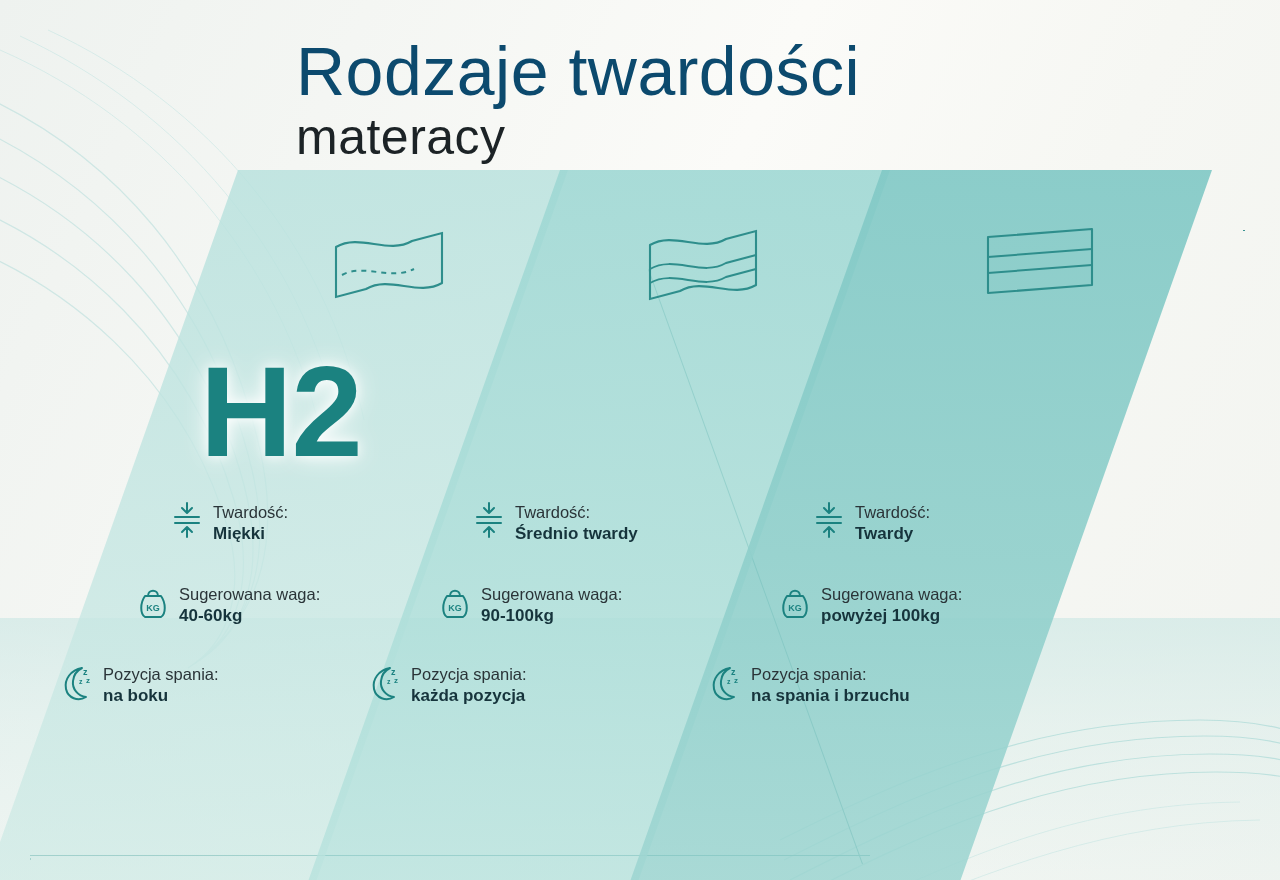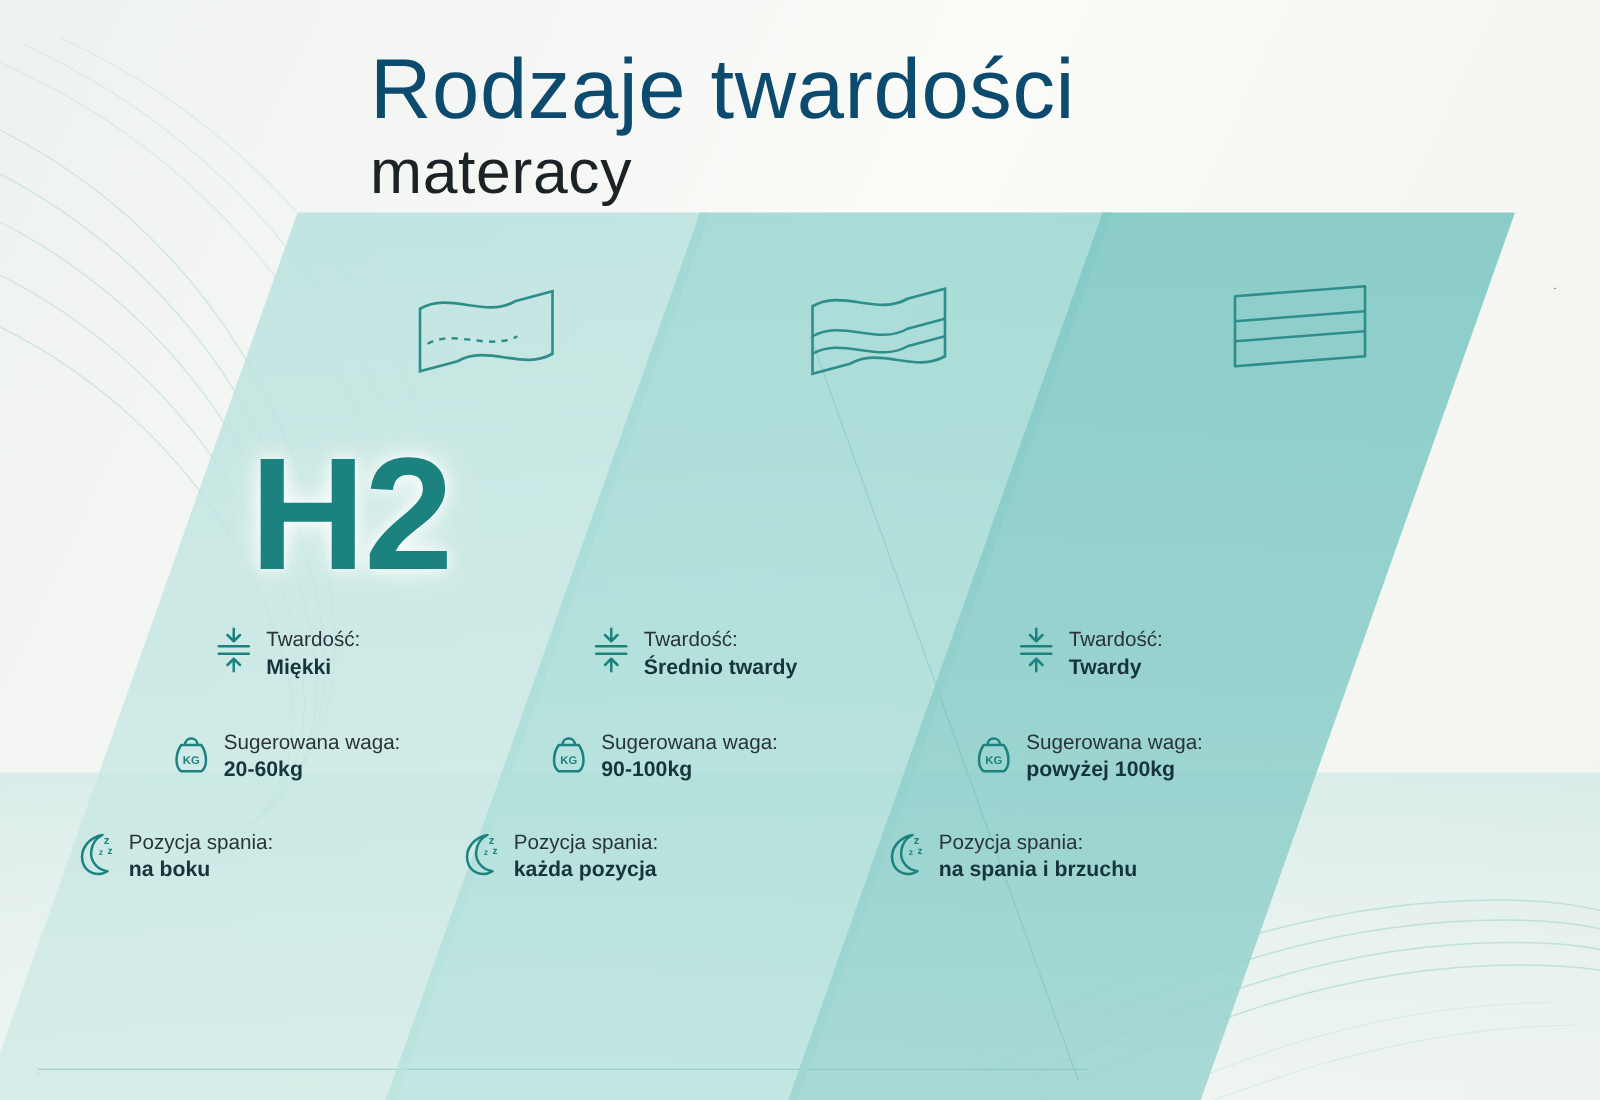--- a/index.html
+++ b/index.html
@@ -269,21 +269,21 @@
     <div class="spec spec-weight">
       <span class="icon-wrap">
         <svg width="32" height="38" viewBox="0 0 32 38">
           <path d="M11,13 C11,6 21,6 21,13" fill="none" stroke="#1b8280" stroke-width="2"></path>
           <path d="M8,13 C3,20 3,31 8,34 L24,34 C29,31 29,20 24,13 Z" fill="none" stroke="#1b8280" stroke-width="2" stroke-linejoin="round"></path>
           <text x="16" y="28" font-family="Liberation Sans, sans-serif" font-size="9" font-weight="700" fill="#1b8280" text-anchor="middle">KG</text>
         </svg>
       </span>
       <span class="txt">
         <span class="lbl">Sugerowana waga:</span><br>
-        <span class="val">20-60kg</span>
+        <span class="val">40-60kg</span>
       </span>
     </div>
 
     <div class="spec spec-position">
       <span class="icon-wrap">
         <svg width="34" height="40" viewBox="0 0 34 40">
           <path d="M22,6 C11,8 4,17 6,27 C8,36 18,40 26,35 C18,34 12,27 13,19 C13.6,13 17,8.5 22,6 Z" fill="none" stroke="#1b8280" stroke-width="2" stroke-linejoin="round"></path>
           <text x="23" y="13" font-family="Liberation Sans, sans-serif" font-size="9" font-weight="700" fill="#1b8280">z</text>
           <text x="26" y="21" font-family="Liberation Sans, sans-serif" font-size="8" font-weight="700" fill="#1b8280">z</text>
           <text x="19" y="22" font-family="Liberation Sans, sans-serif" font-size="7" font-weight="700" fill="#1b8280">z</text>

